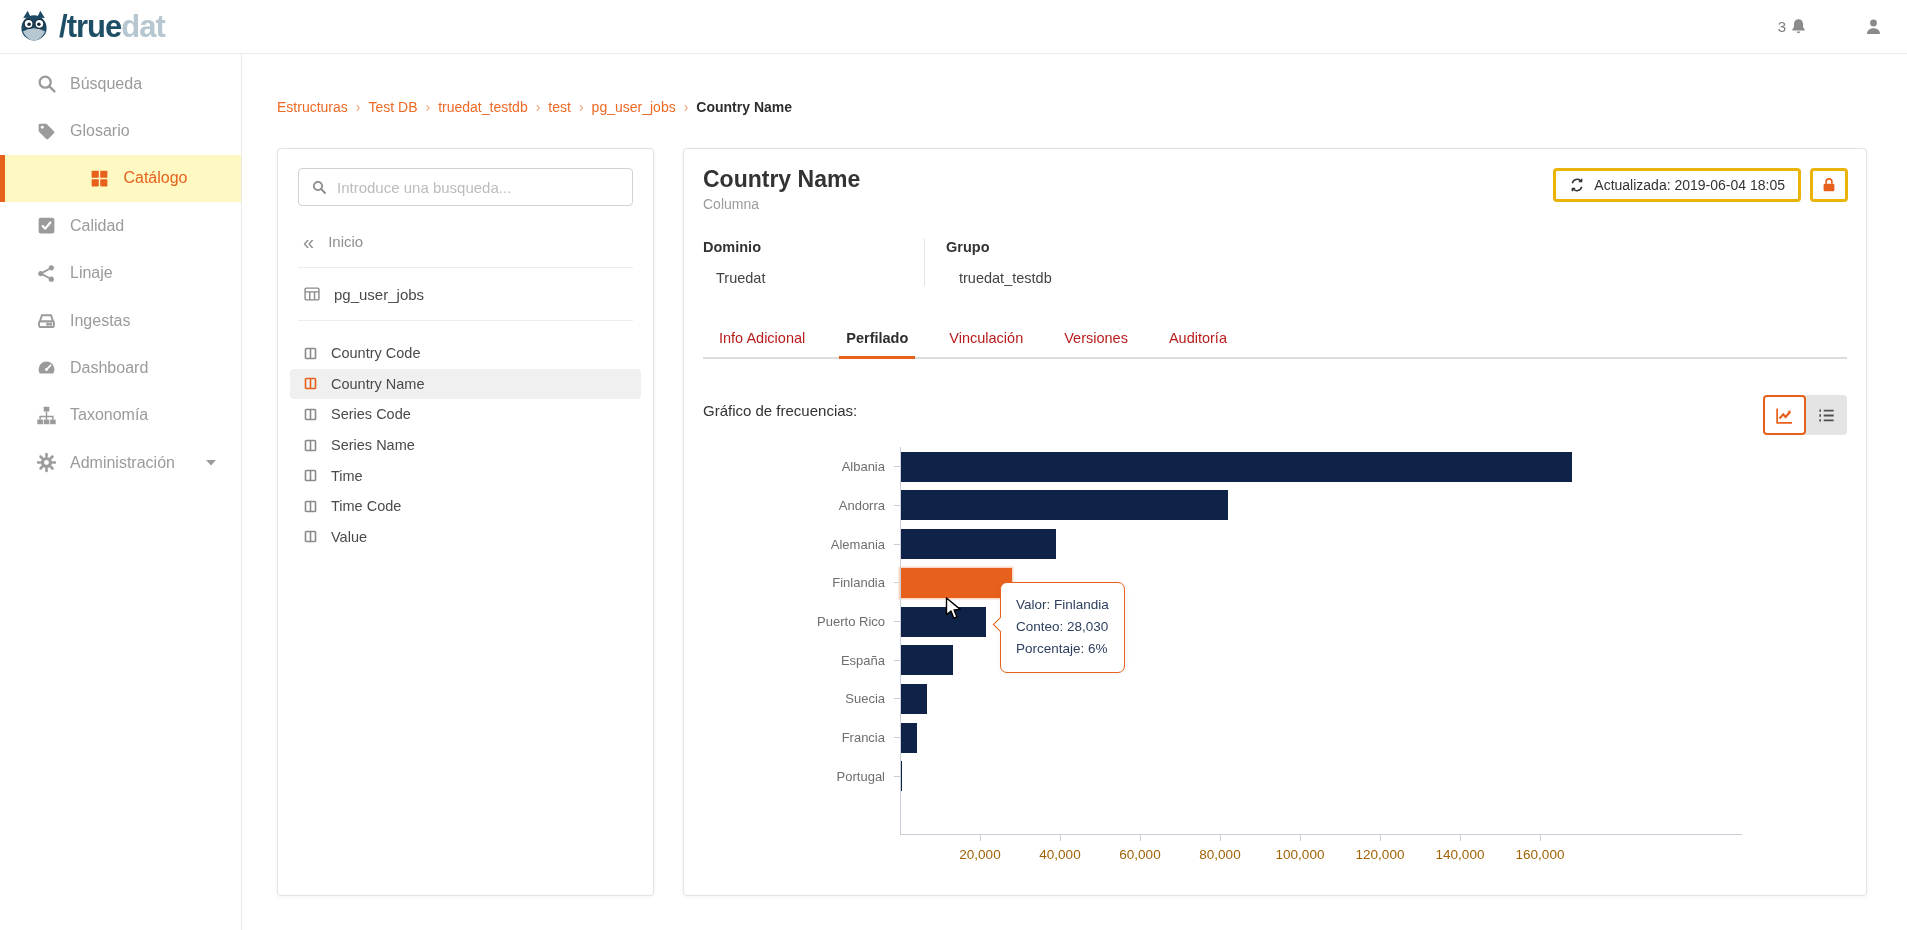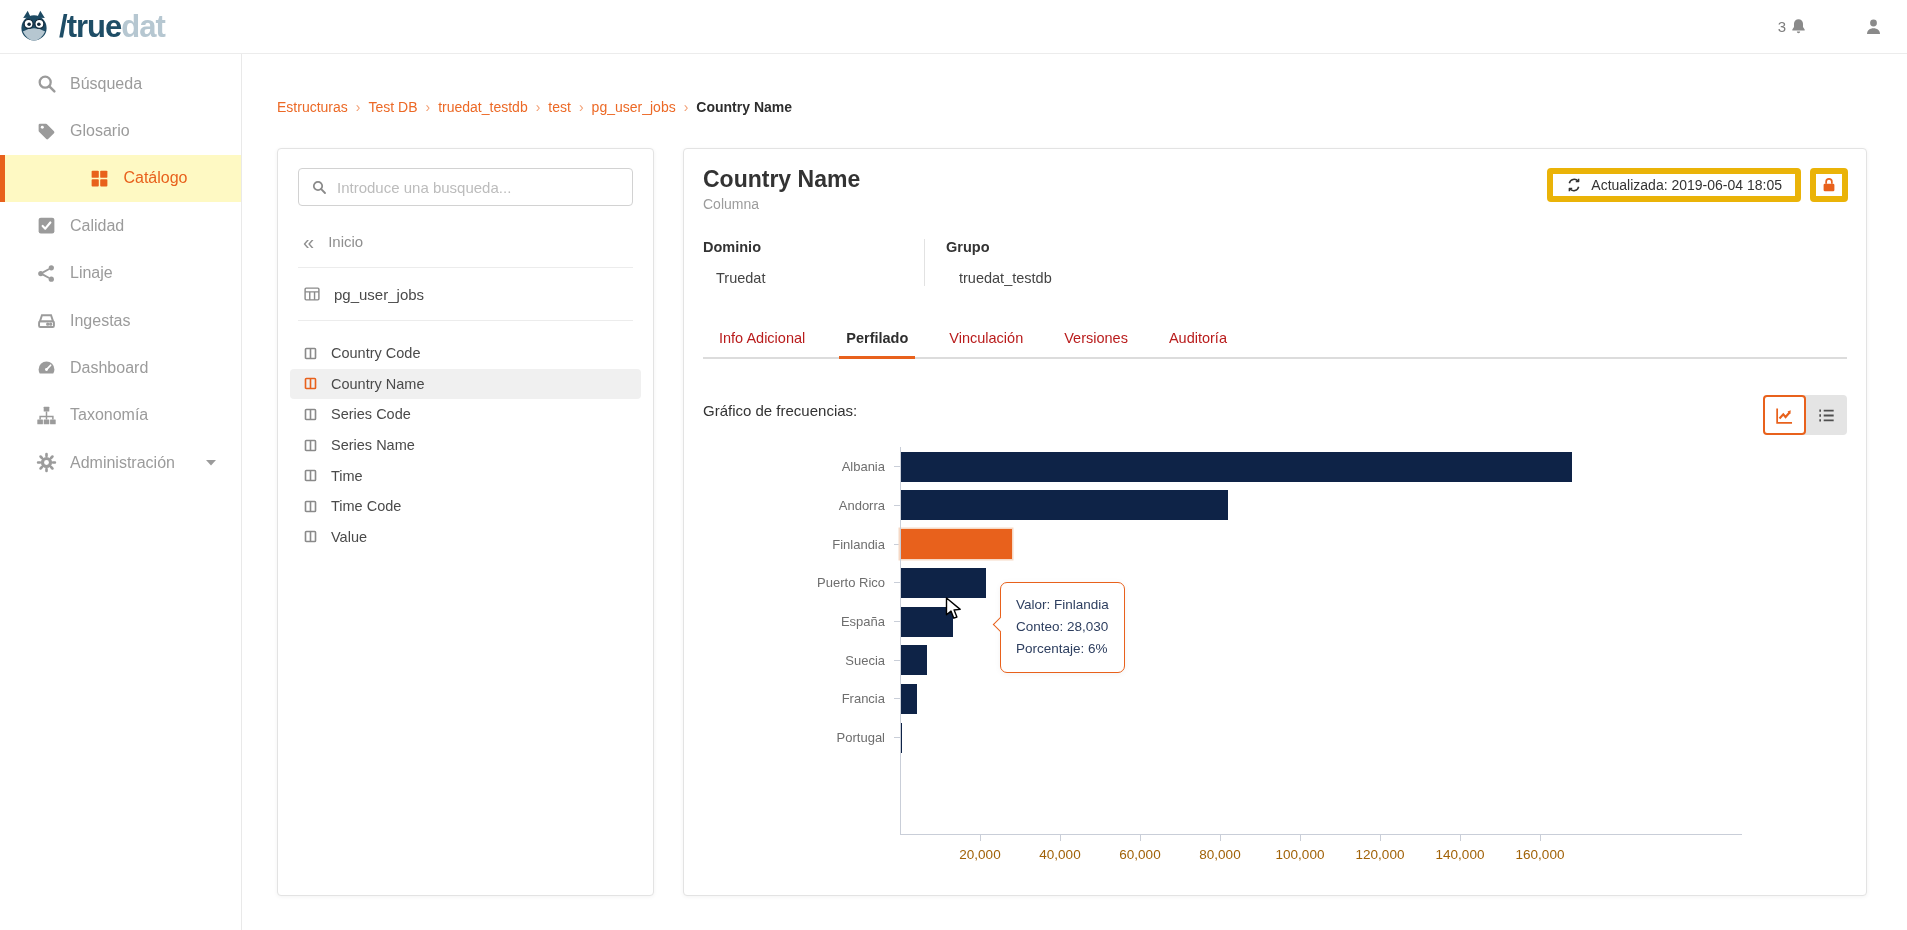--- a/index.html
+++ b/index.html
@@ -80,21 +80,21 @@
   .col-item .col-icon { width:15px; height:15px; color:#8a8a8a; flex:0 0 15px; }
   .col-item .col-icon svg { width:15px; height:15px; }
   .col-item.selected .col-icon { color:#e8611c; }
 
   
   .card-head { display:flex; justify-content:space-between; align-items:flex-start; padding:17px 18px 0 19px; }
   .card-title { font-size:23px; font-weight:bold; color:#333; line-height:1.15; }
   .card-sub { font-size:14px; color:#9c9c9c; margin-top:4px; }
   .head-buttons { display:flex; gap:9px; margin-top:2px; }
   .btn {
-    height:34px; border:6px solid #eab308; border-radius:4px; background:#fff;
+    height:34px; border:3px solid #eab308; border-radius:4px; background:#fff;
     display:flex; align-items:center; gap:9px; padding:0 13px;
     font-size:14px; color:#333; cursor:pointer; font-family:inherit;
   }
   .btn svg { width:16px; height:16px; color:#333; }
   .btn-lock { width:38px; justify-content:center; padding:0; }
   .btn-lock svg { width:18px; height:18px; color:#e8611c; }
 
   .fields { display:flex; margin:27px 0 0 19px; }
   .field-col { width:222px; border-right:1px solid #e2e2e2; }
   .field-col + .field-col { border-right:none; padding-left:21px; width:auto; }
@@ -462,20 +462,25 @@
     <div class="chart-rows" id="chart-rows">
         <div class="crow">
           <div class="crow-label">Albania</div>
           <div class="crow-tick"></div>
           <div class="crow-bar" style="width: 672px; background: rgb(14, 35, 71);"></div>
         </div>
         <div class="crow">
           <div class="crow-label">Andorra</div>
           <div class="crow-tick"></div>
           <div class="crow-bar" style="width: 328px; background: rgb(14, 35, 71);"></div>
+        </div>
+        <div class="crow">
+          <div class="crow-label">Alemania</div>
+          <div class="crow-tick"></div>
+          <div class="crow-bar" style="width: 156px; background: rgb(14, 35, 71);"></div>
         </div>
         <div class="crow">
           <div class="crow-label">Finlandia</div>
           <div class="crow-tick"></div>
           <div class="crow-bar hl" style="width: 112.12px; background: rgb(232, 97, 28);"></div>
         </div>
         <div class="crow">
           <div class="crow-label">Puerto Rico</div>
           <div class="crow-tick"></div>
           <div class="crow-bar" style="width: 86px; background: rgb(14, 35, 71);"></div>

